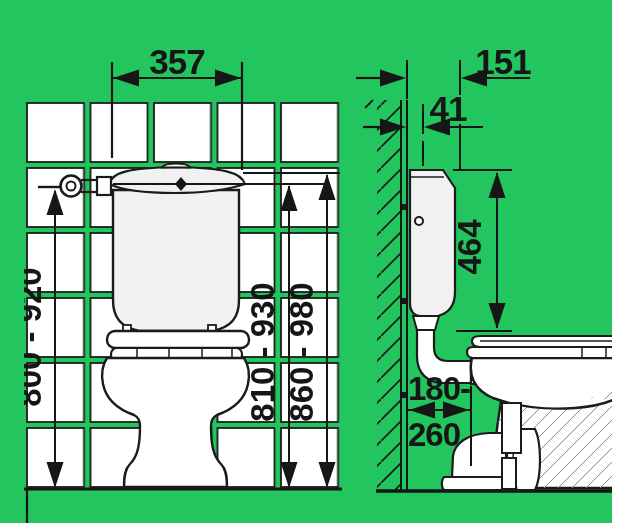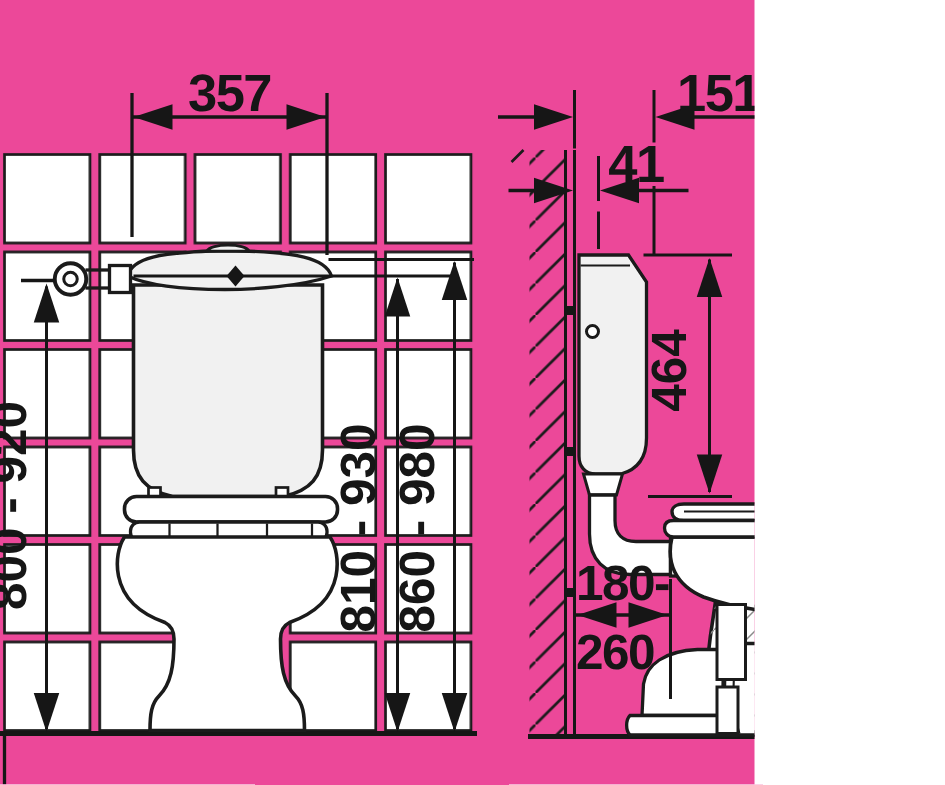--- a/index.html
+++ b/index.html
@@ -1,18 +1,18 @@
 <!DOCTYPE html>
 <html><head>
 <meta charset="utf-8">
 <style>
   html, body { margin: 0; padding: 0; background: #ffffff; }
   #stage {
-    width: 503px; height: 523px; position: relative;
-    background: #ec4899; overflow: hidden;
+    width: 588px; height: 523px; position: relative;
+    background: #22c55e; overflow: hidden; padding-left: 24px;
   }
   svg { display: block; }
   .dim {
     font-family: "Liberation Sans", "DejaVu Sans", sans-serif;
     font-weight: bold;
     fill: #161616;
     letter-spacing: -1px;
   }
   .dim-lg { font-size: 35px; }
   .dim-rot { font-size: 33px; letter-spacing: 0px; }

